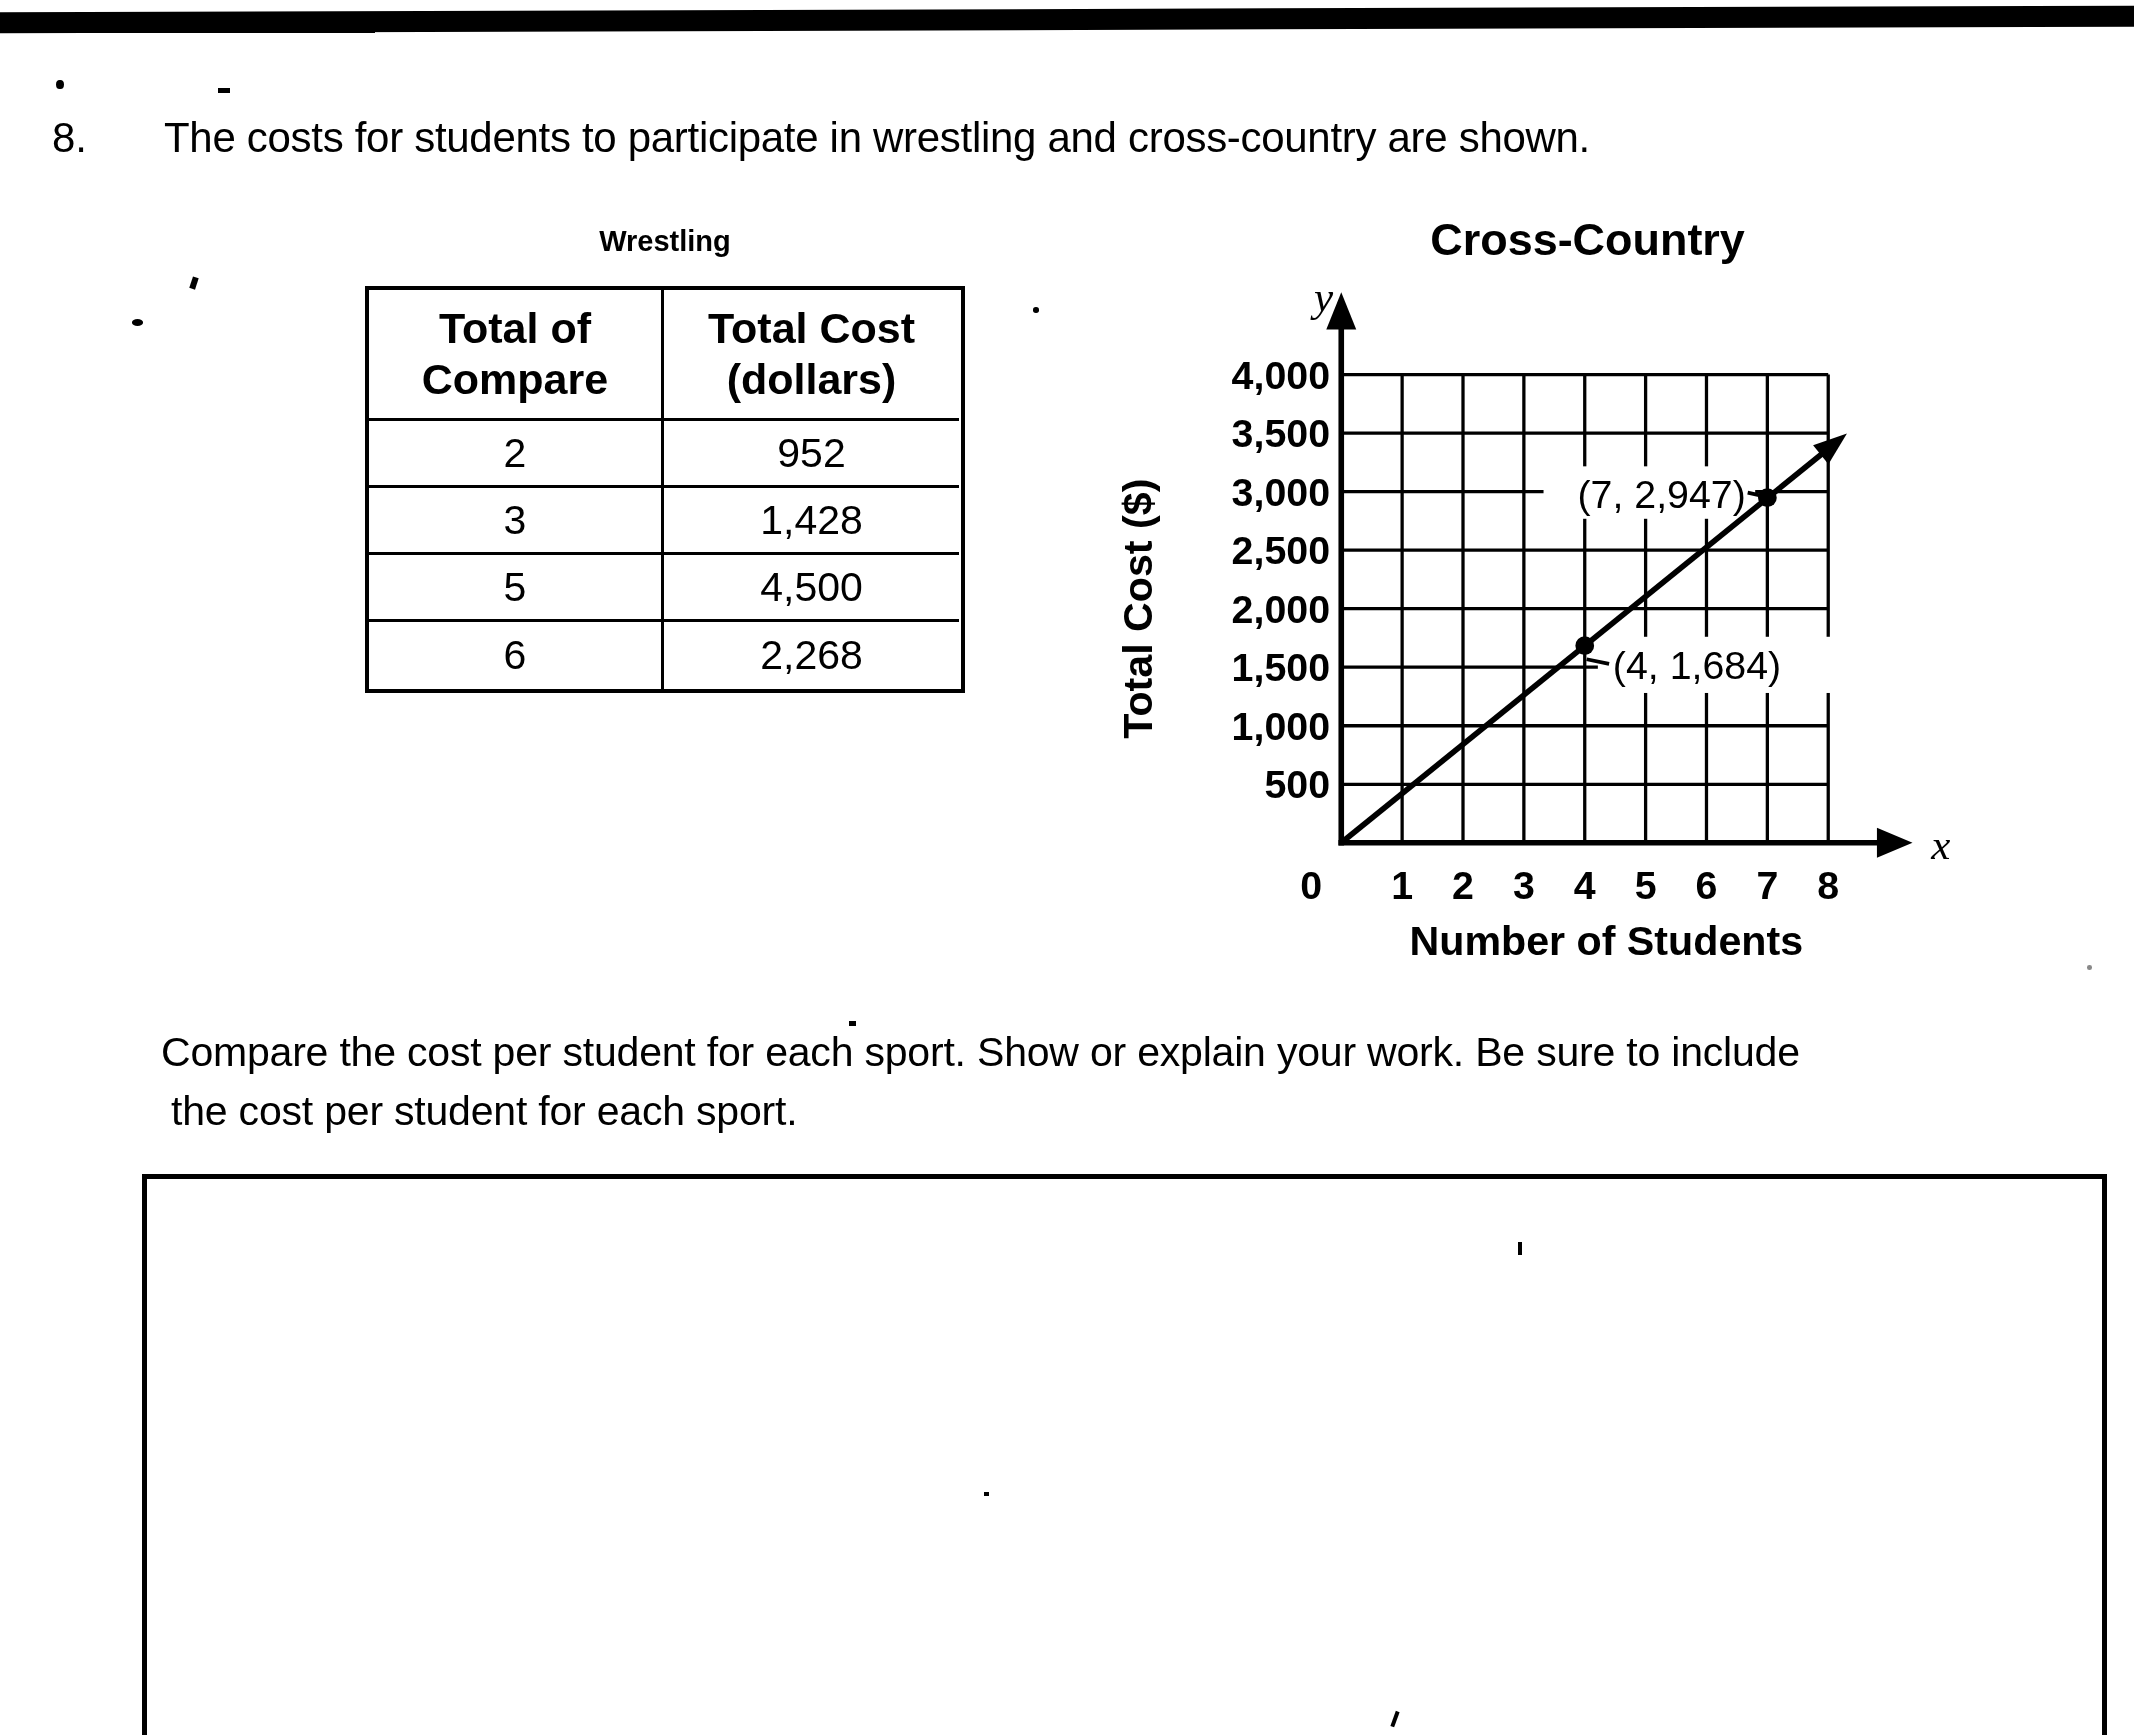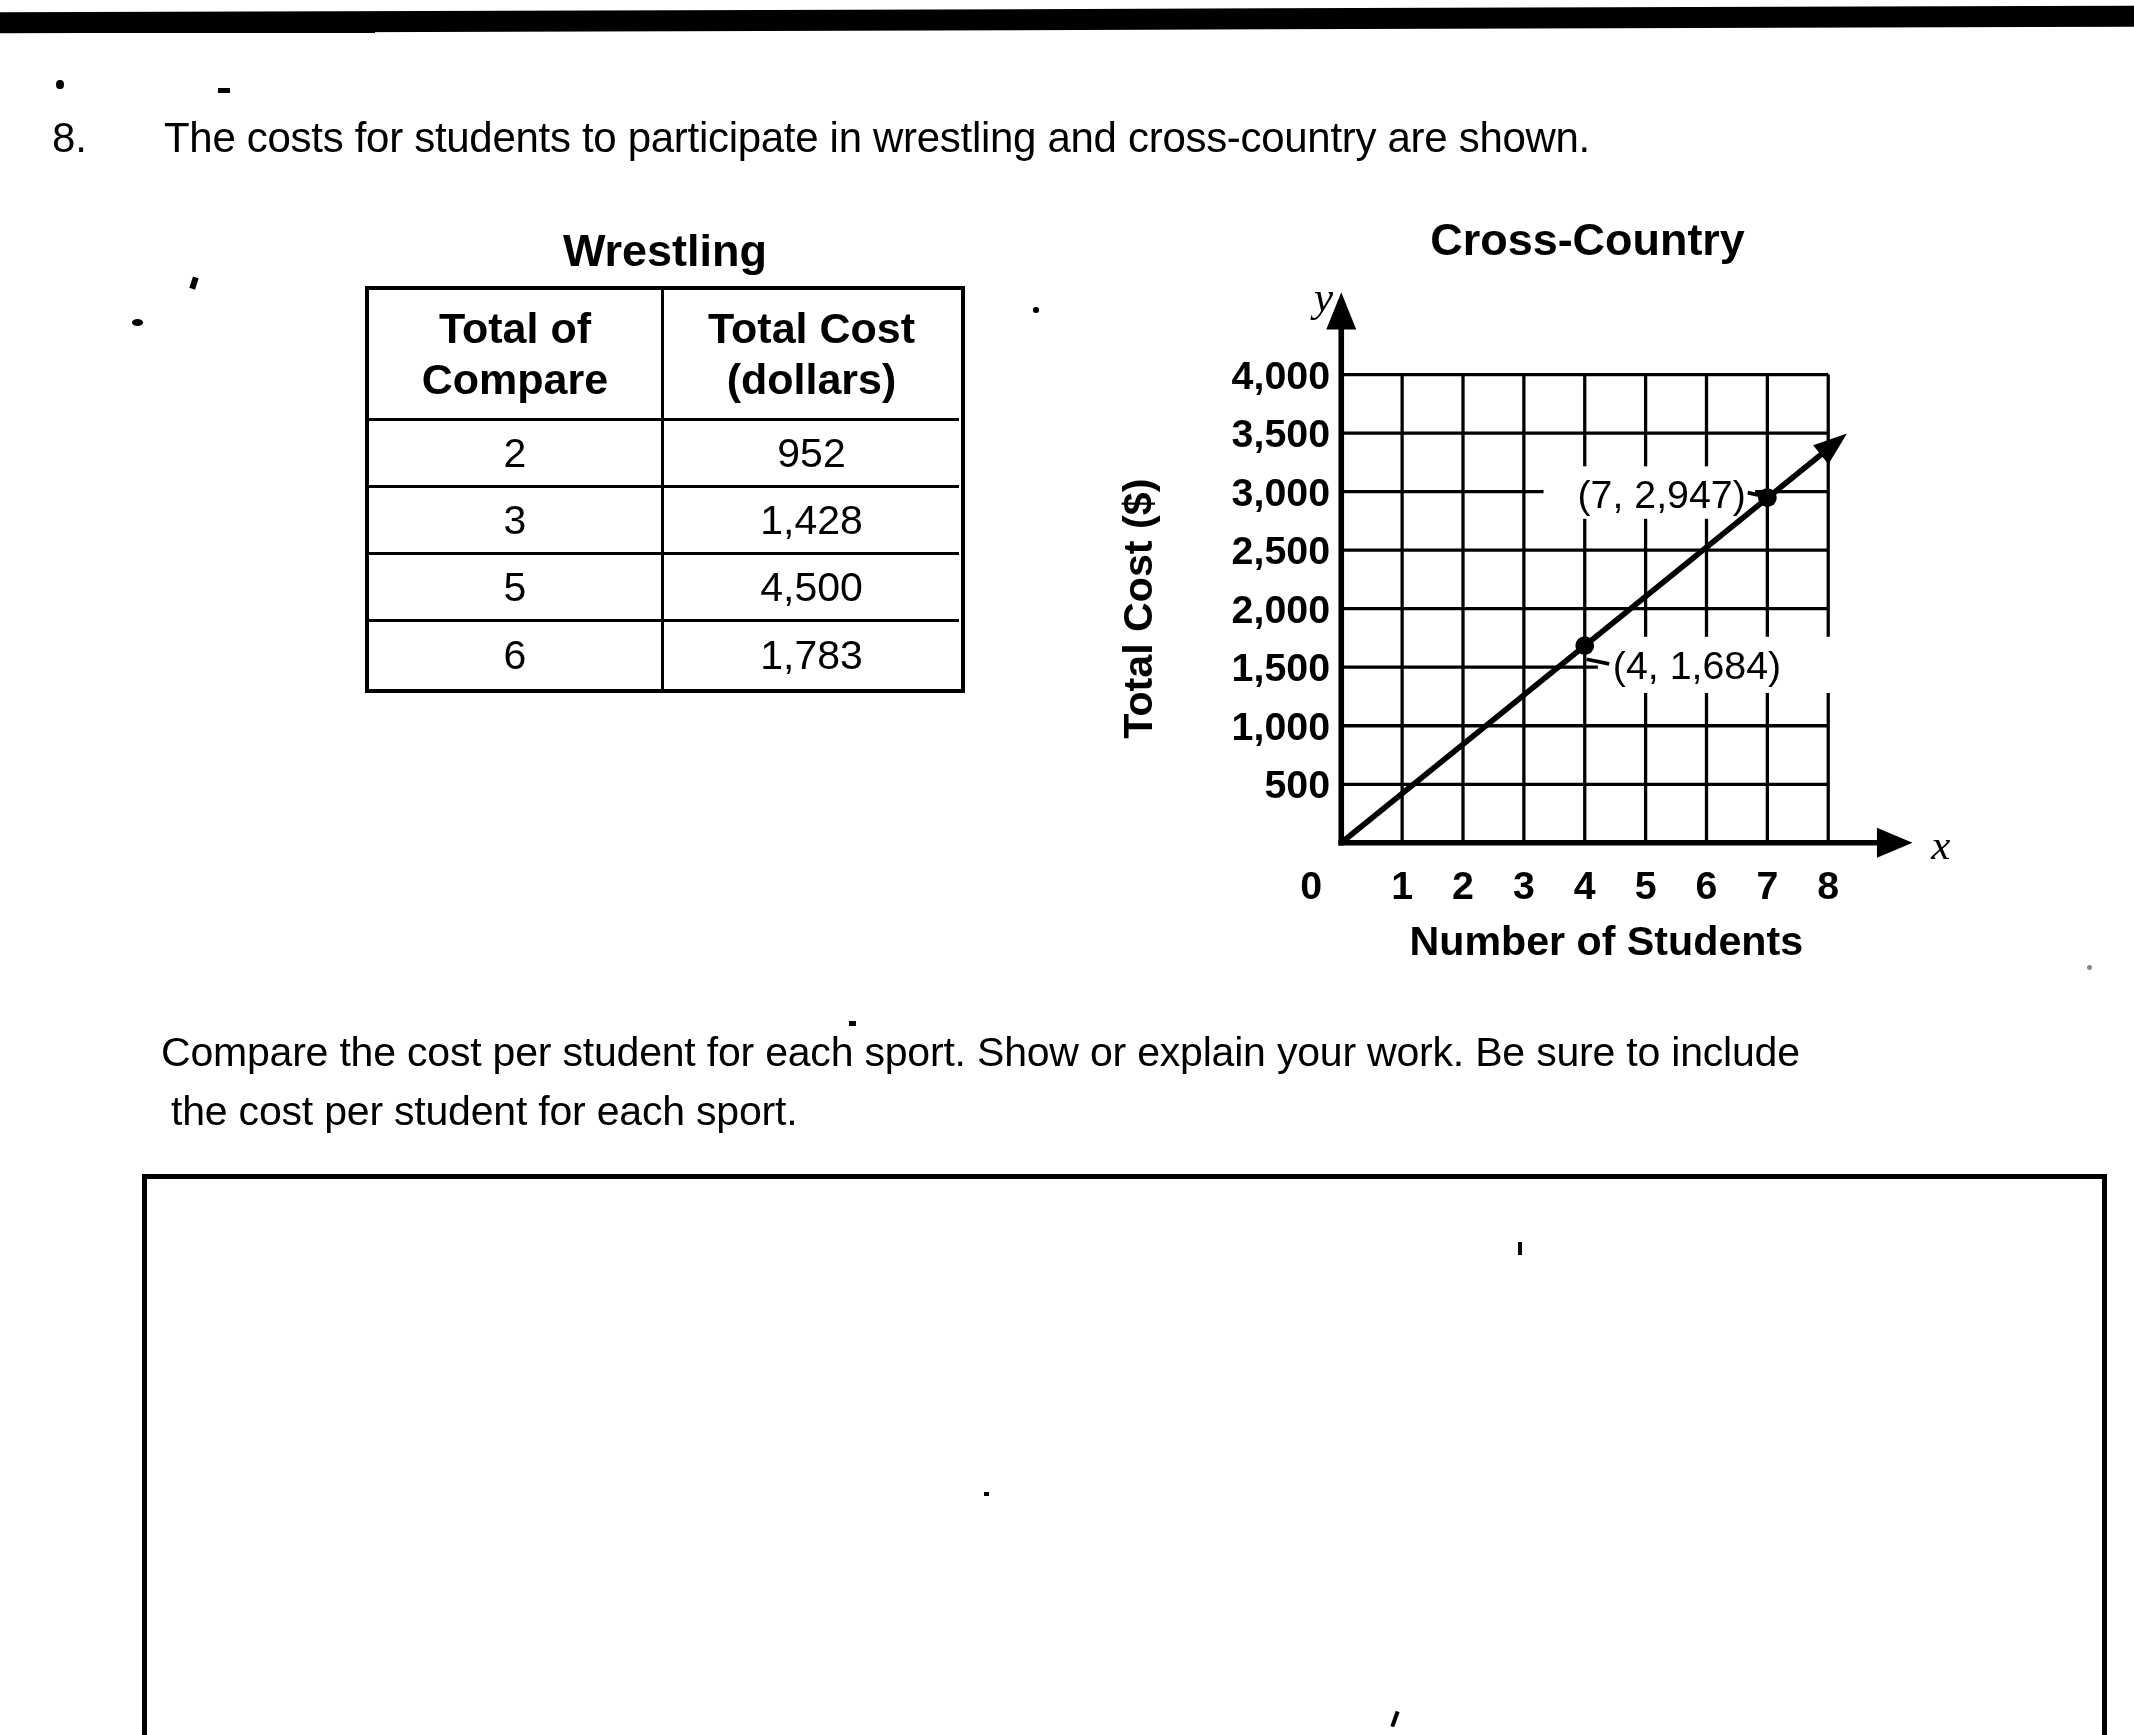--- a/index.html
+++ b/index.html
@@ -5,21 +5,21 @@
   * { margin:0; padding:0; box-sizing:border-box; }
   html,body { width:2134px; height:1735px; background:#fff; }
   body { position:relative; overflow:hidden; font-family:"Liberation Sans", sans-serif; color:#000; }
 
   .topbar { position:absolute; left:-5.6px; top:9.4px; width:2146px; height:20.6px; background:#000; transform:rotate(-0.18deg); }
   .topbar2 { position:absolute; left:0; top:26px; width:375px; height:6.6px; background:#000; }
 
   .qnum { position:absolute; left:52px; top:114px; font-size:42px; }
   .qtext { position:absolute; left:164px; top:114px; font-size:42px; letter-spacing:-0.3px; }
 
-  .wtitle { position:absolute; left:365px; top:225px; width:600px; text-align:center; font-size:45px; font-weight:bold; }
+  .wtitle { position:absolute; left:365px; top:225px; width:600px; text-align:center; font-size:29px; font-weight:bold; }
   .wtable { position:absolute; left:365px; top:286px; width:600px; border:4.7px solid #000;
             display:grid; grid-template-columns:295px 295px; grid-template-rows:131px 67px 67px 67px 67px; background:#fff; }
   .wcell { display:flex; align-items:center; justify-content:center; text-align:center;
            font-size:41px; border-bottom:3.7px solid #000; }
   .wcell.c1 { border-right:3.7px solid #000; }
   .wcell.hdr { font-weight:bold; font-size:43px; line-height:1.18; }
   .wcell.last { border-bottom:none; }
 
   .graph { position:absolute; left:1077px; top:206px; }
 
@@ -47,21 +47,21 @@
   <div class="wcell hdr">
     <div><span>Total Cost</span><br><span>(dollars)</span></div>
   </div>
   <div class="wcell c1">2</div>
   <div class="wcell">952</div>
   <div class="wcell c1">3</div>
   <div class="wcell">1,428</div>
   <div class="wcell c1">5</div>
   <div class="wcell">4,500</div>
   <div class="wcell c1 last">6</div>
-  <div class="wcell last">1,783</div>
+  <div class="wcell last">2,268</div>
 </div>
 
 <svg class="graph" width="890" height="796" viewBox="0 0 950 850">
 
   <text x="545" y="52" text-anchor="middle" font-size="48" font-weight="bold">Cross-Country</text>
   <text x="263" y="112" text-anchor="middle" font-size="46" font-style="italic" font-family="Liberation Serif, serif">y</text>
   <text x="912" y="697" text-anchor="start" font-size="46" font-style="italic" font-family="Liberation Serif, serif">x</text>
 
   <g stroke="#000" stroke-width="3.5">
     <line x1="282" y1="180" x2="802" y2="180"></line>

